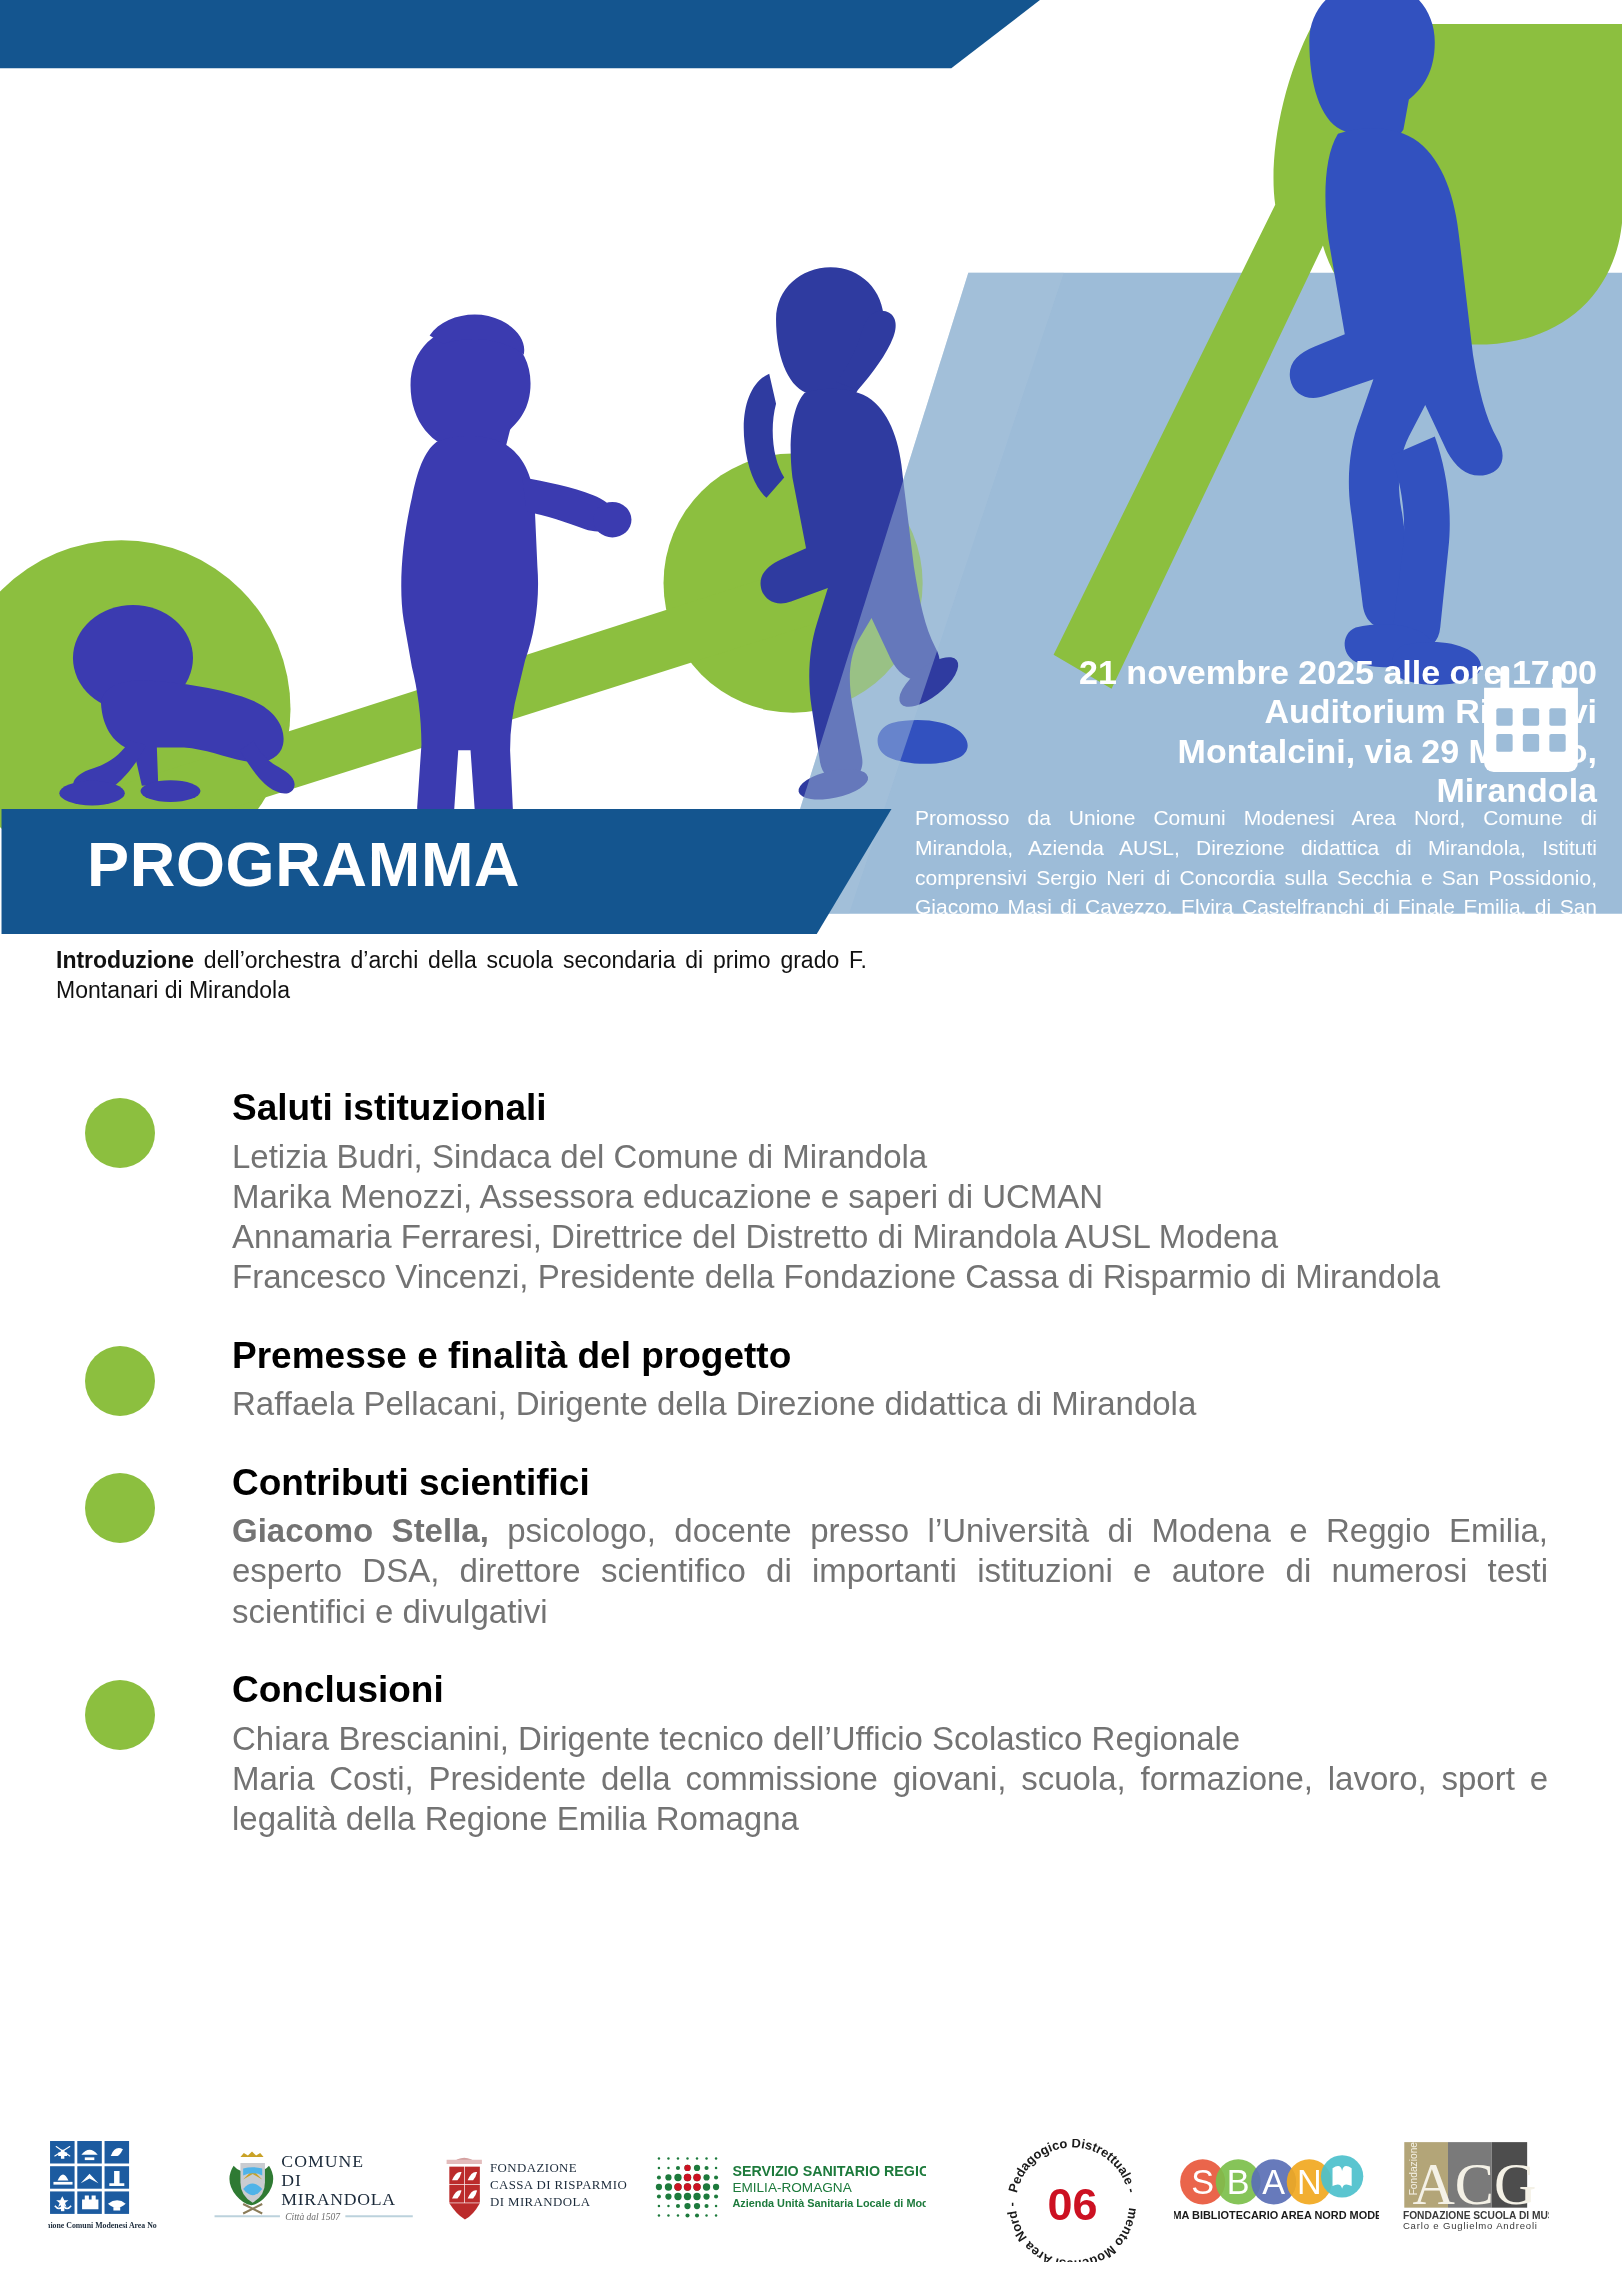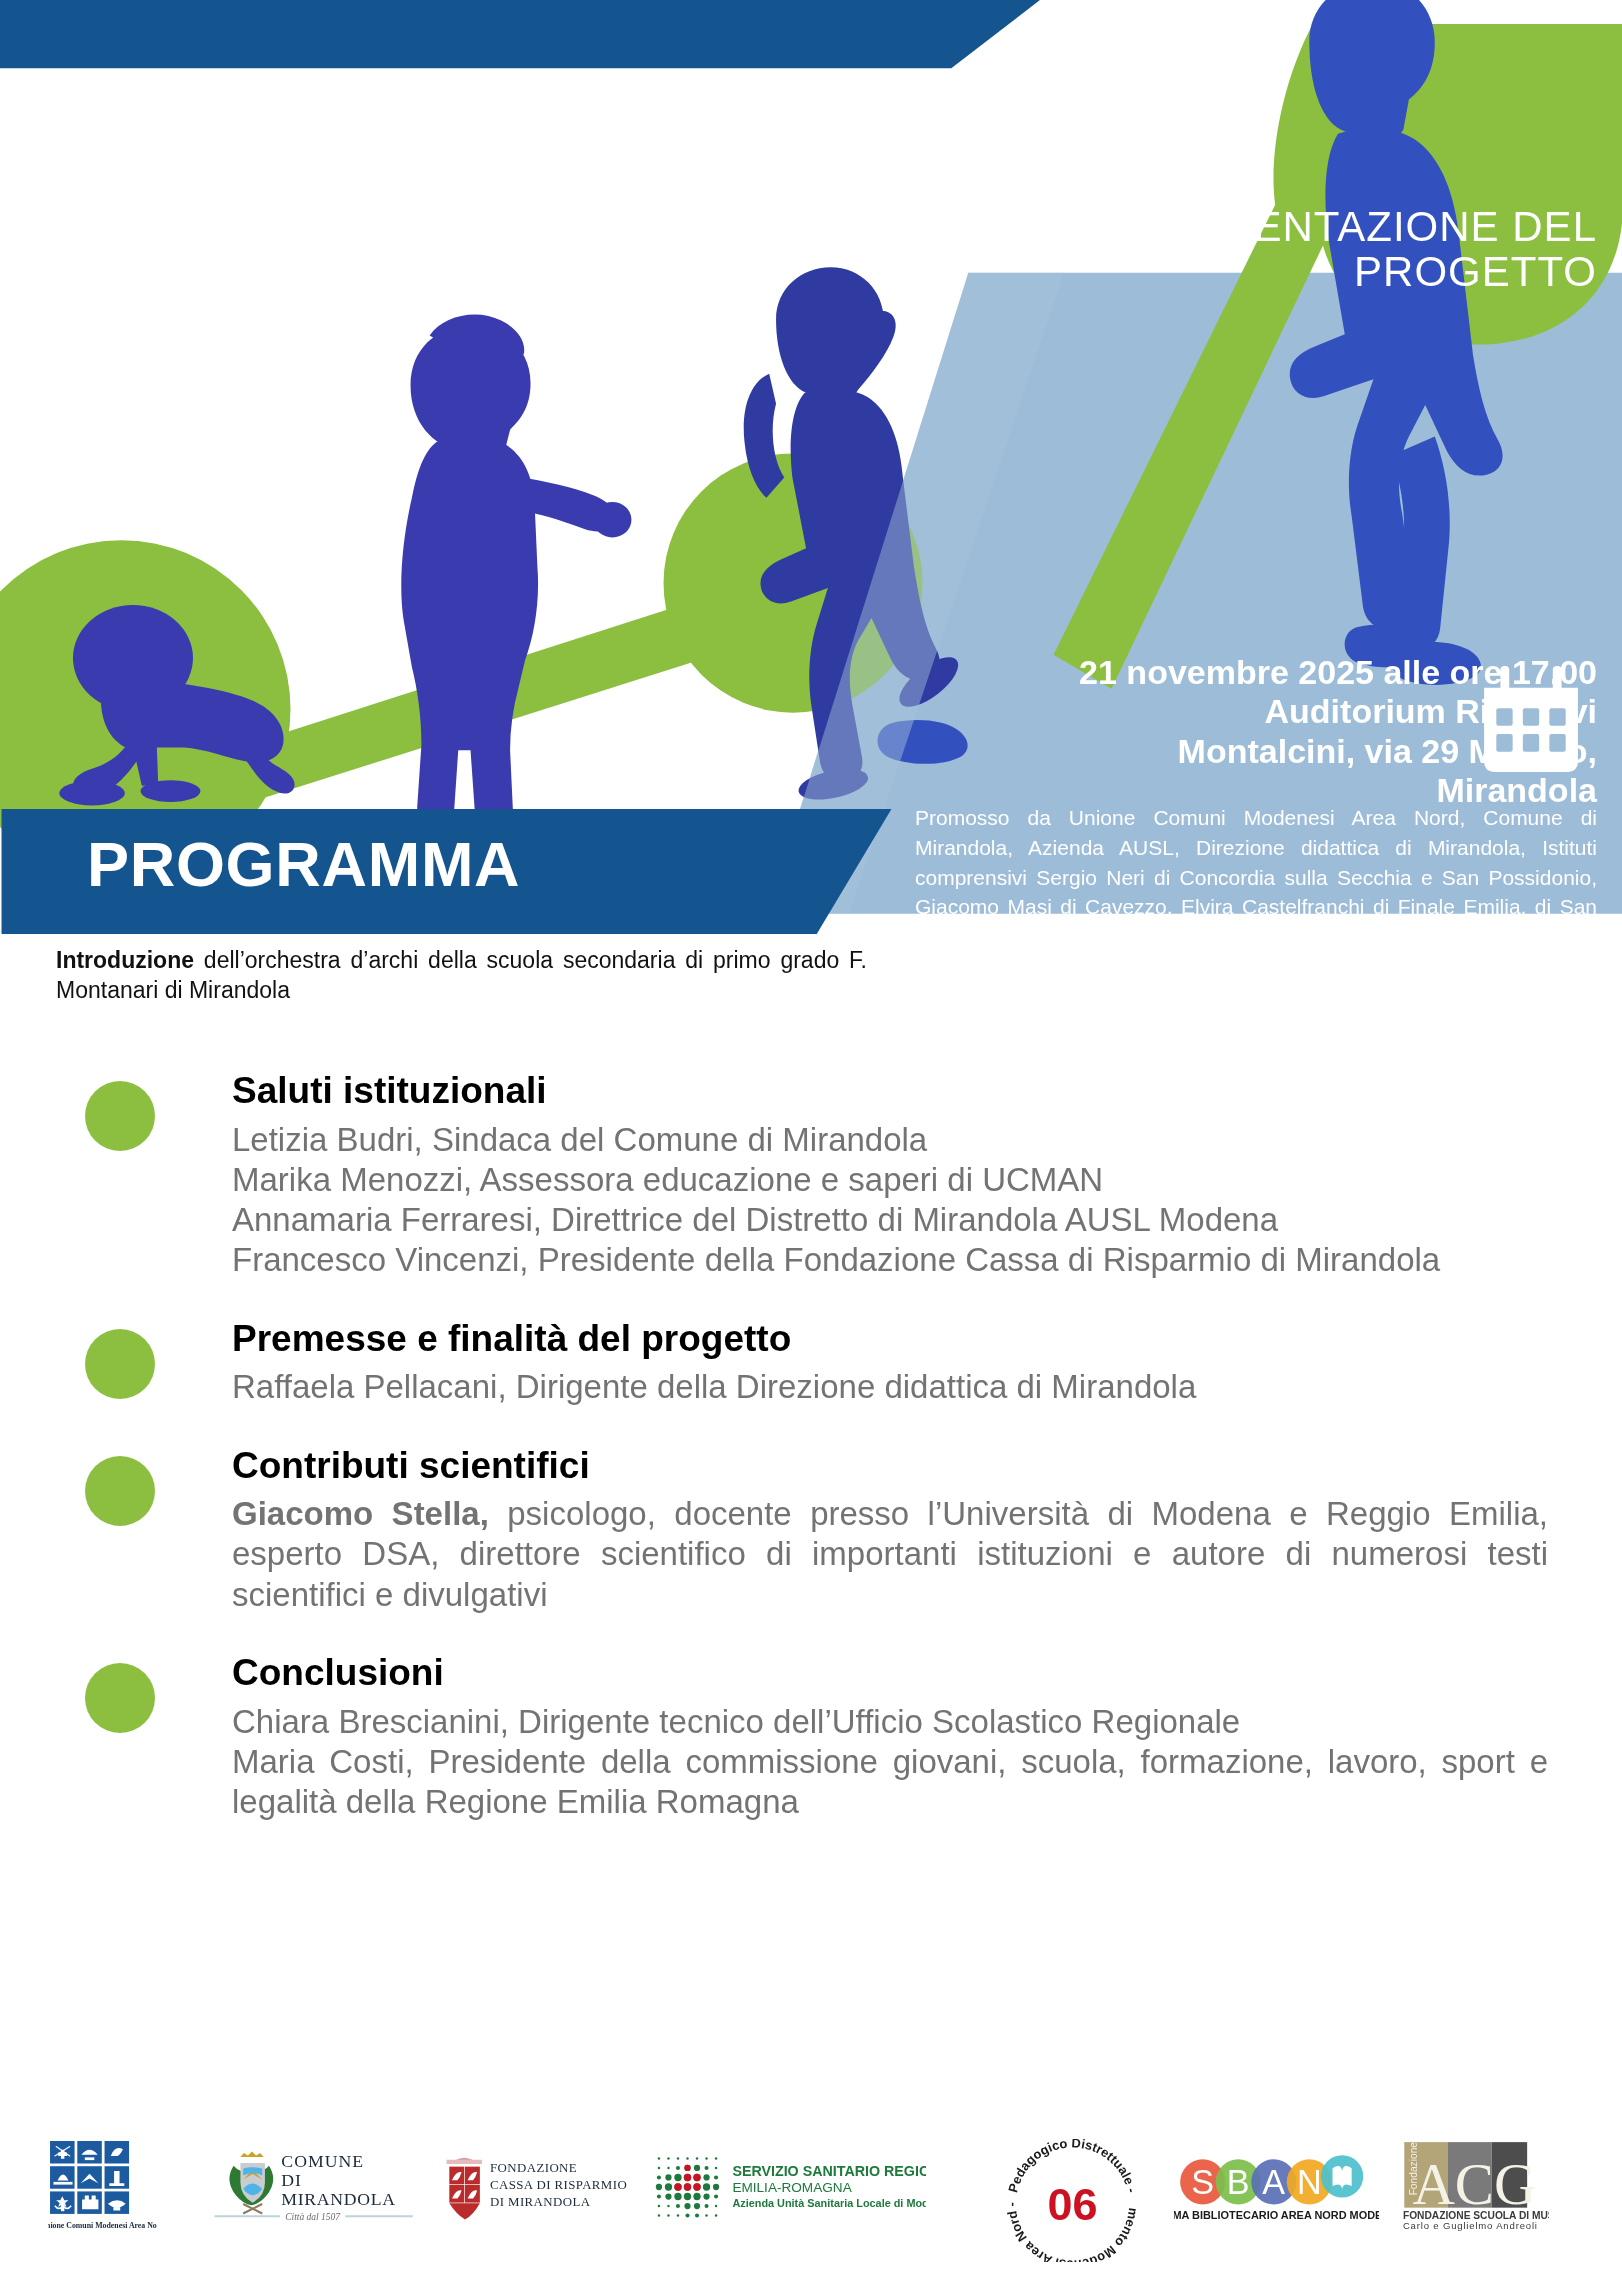--- a/index.html
+++ b/index.html
@@ -119,20 +119,21 @@
   .program {
     position:absolute;
     left:75px;
     top:1070px;
     width:1473px;
   }
   .prog-item {
     position:relative;
     padding-left:157px;
     margin-bottom:37px;
+    margin-top:17px;
   }
   .bullet {
     position:absolute;
     left:10.2px; top:11px;
     width:70px; height:70px;
     border-radius:50%;
     background:#8cbf3f;
   }
   .prog-title {
     font-weight:700;
@@ -284,24 +285,20 @@
         <path d="M1308,1060 C1344,1052 1384,1056 1404,1070 C1424,1084 1424,1104 1404,1112
                  C1378,1124 1326,1122 1302,1110 C1280,1098 1282,1068 1308,1060 Z"></path>
       </g>
 
       <polygon points="1125,1340 1420,400 1560,400 1245,1340" fill="#a8c4dc" opacity="0.45"></polygon>
     </g>
   </svg>
 </div>
 
 <div class="title-block">
-  <div class="kicker">
-    <span>PRESENTAZIONE DEL</span><br>
-    <span>PROGETTO</span>
-  </div>
 </div>
 
 <div class="when-where">
   <div>21 novembre 2025 alle ore 17.00</div>
   <div>Auditorium Rita Levi</div>
   <div>Montalcini, via 29 Maggio,</div>
   <div>Mirandola</div>
 </div>
 
 <div class="cal-icon">

